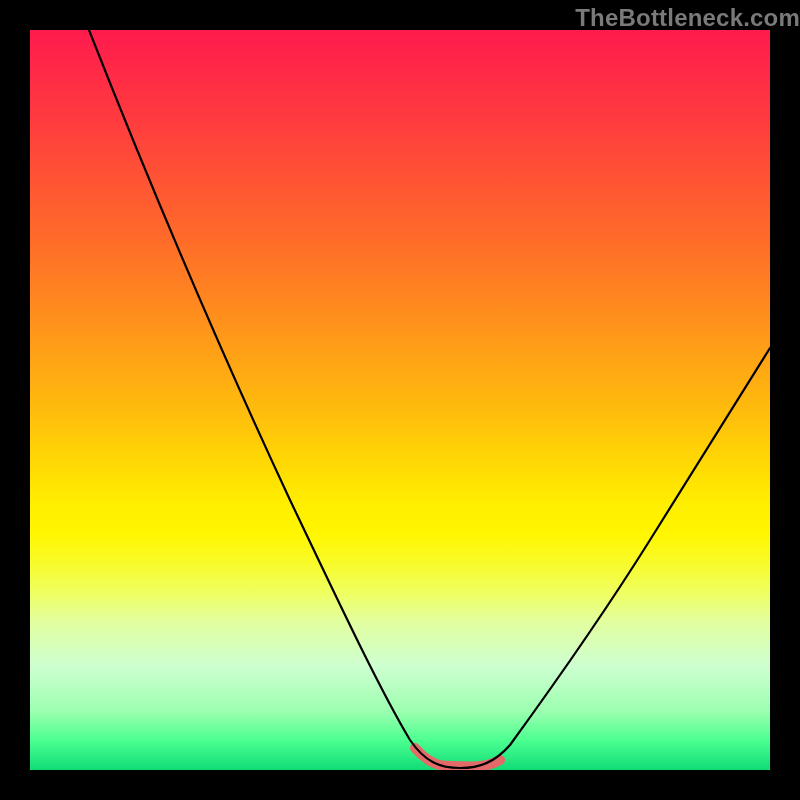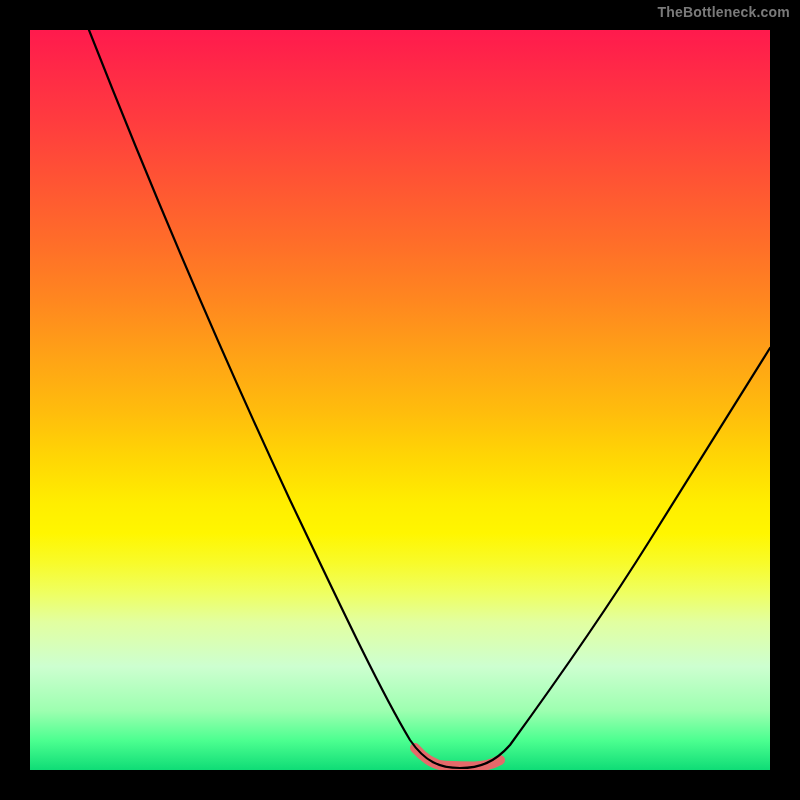--- a/index.html
+++ b/index.html
@@ -38,23 +38,23 @@
       #e2ffa0 80%,
       #cdffd0 86%,
       #9dffb0 92%,
       #4cff90 96%,
       #0fdc76 100%
     );
   }
   .watermark {
     position: absolute;
     top: 4px;
-    right: 10px;
+    right: 0;
     font-family: Arial, Helvetica, sans-serif;
-    font-size: 14px;
+    font-size: 24px;
     font-weight: 600;
     color: #7a7a7a;
     letter-spacing: 0.2px;
   }
   svg.curve {
     position: absolute;
     inset: 0;
     width: 100%;
     height: 100%;
   }

